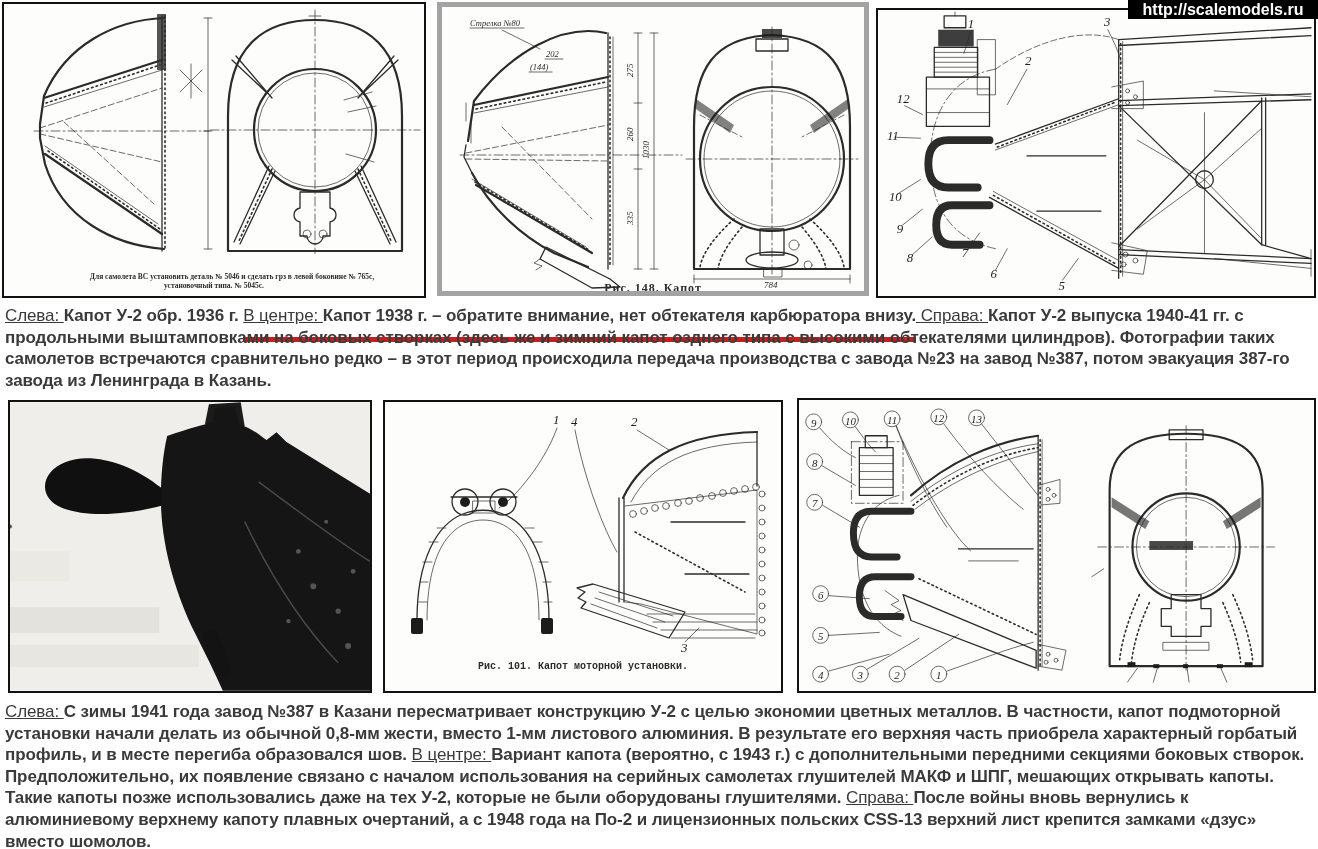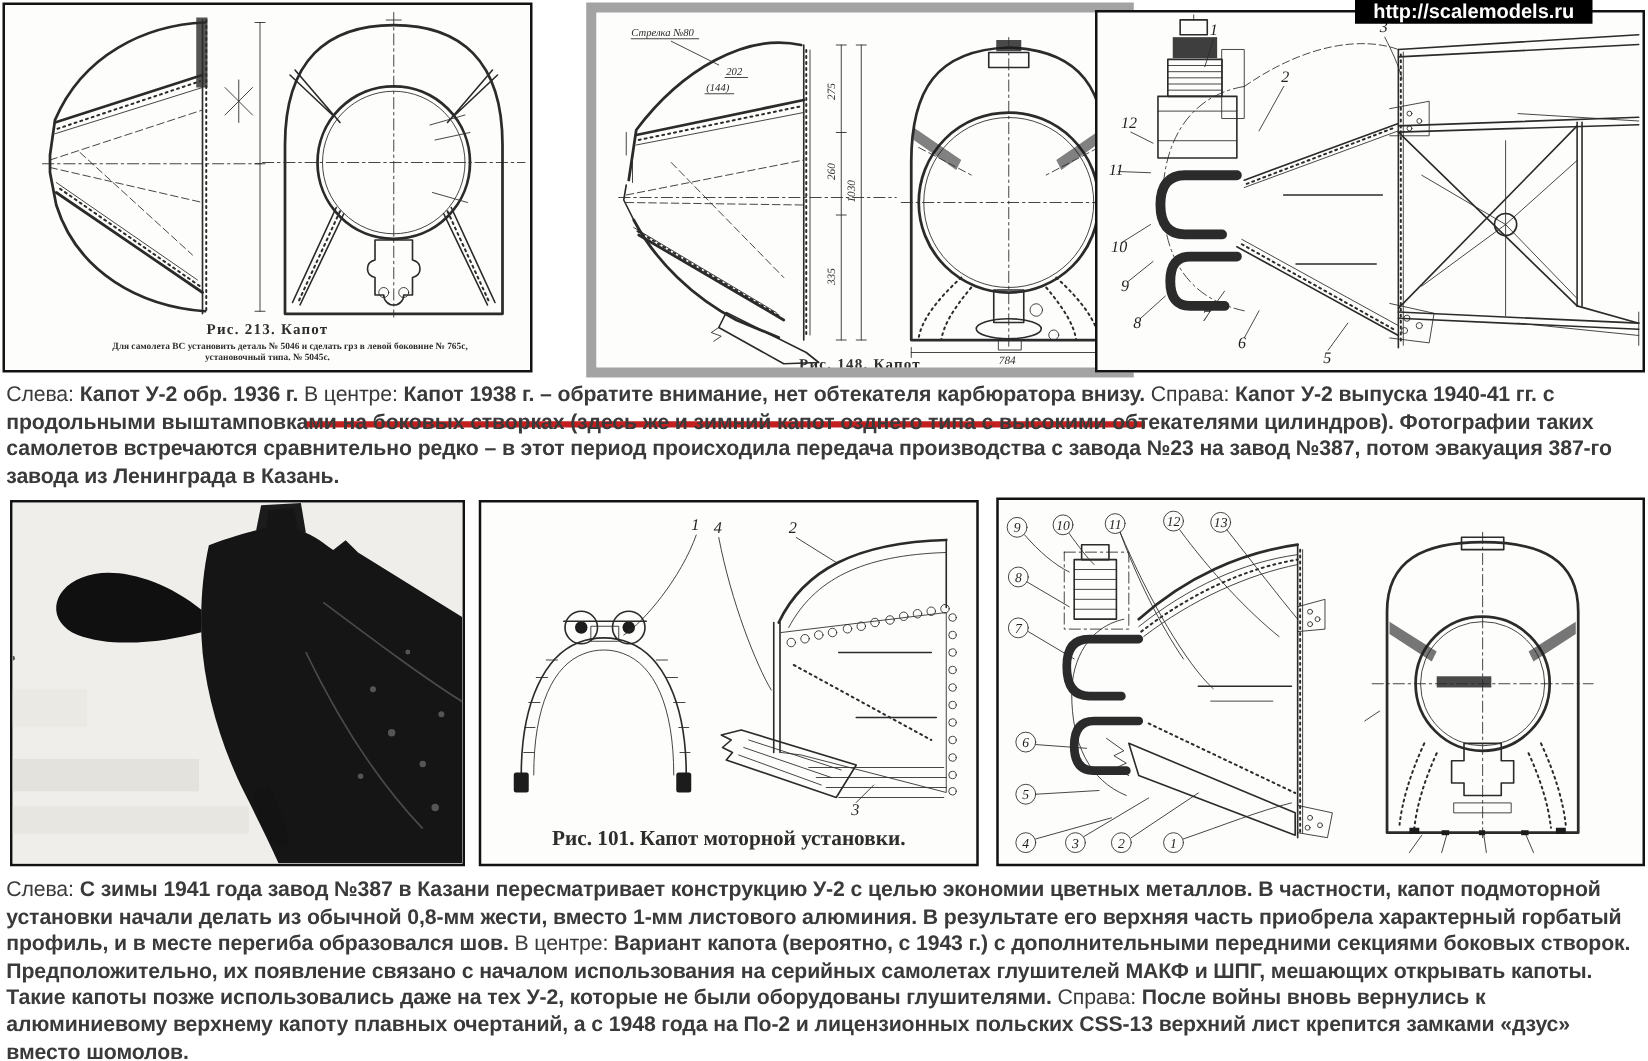--- a/index.html
+++ b/index.html
@@ -1,28 +1,28 @@
 <!DOCTYPE html>
 <html><head>
 <meta charset="utf-8">
 <style>
   html,body{margin:0;padding:0;background:#fff;}
   .page{position:relative;width:1318px;height:849px;background:#fff;overflow:hidden;
         font-family:"Liberation Sans","DejaVu Sans",sans-serif;}
   figure.panel{position:absolute;margin:0;background:#fdfdfc;border:2px solid #121212;overflow:hidden;}
-  figure.panel.red{border:8px solid #a3a3a3;margin-left:32px;}
+  figure.panel.red{border:5px solid #a3a3a3;}
   .figcap{position:absolute;left:0;right:0;text-align:center;
           font-family:"Liberation Serif","DejaVu Serif",serif;color:#2d2d2d;}
-  .watermark{position:absolute;left:1084px;top:0;width:190px;height:19px;background:#000;
+  .watermark{position:absolute;left:1128px;top:0;width:190px;height:19px;background:#000;
              color:#fff;font:bold 16px/19px "Liberation Sans","DejaVu Sans",sans-serif;
              text-align:center;letter-spacing:0;}
   .watermark span{color:#fff;text-decoration:none;}
   .cap{position:absolute;left:5px;width:1310px;margin:0;
        font:700 17px/21.6px "Liberation Sans","DejaVu Sans",sans-serif;color:#3a3a3a;letter-spacing:-0.1px;}
-  .cap .plain{font-weight:400;}
+  .cap .plain{font-weight:400;text-decoration:underline;}
   .redline{border-bottom:5px solid #c41f1f;padding-bottom:12px;}
   
   svg .ln{fill:none;stroke:#2b2b2b;stroke-width:1.3;stroke-linecap:round;stroke-linejoin:round;}
   svg .thk{stroke-width:2.2;}
   svg .thn{stroke-width:0.7;}
   svg .dsh{stroke-dasharray:6 3;}
   svg .ddot{stroke-dasharray:9 3 2 3;}
   svg .dots{stroke-dasharray:1.6 3.2;stroke-width:1.6;}
   svg .pipe{fill:none;stroke:#2b2b2b;stroke-width:8;stroke-linecap:round;}
   svg .pipe2{fill:none;stroke:#2b2b2b;stroke-width:7;stroke-linecap:round;}
@@ -70,21 +70,20 @@
         <path class="ln thn dots" d="M268,165 L234,239 M354,165 L388,239"></path>
         <path class="ln" d="M296,188 h30 v16 c8,2 8,12 0,14 v14 h-7 a8,8 0 0 1 -16,0 h-7 v-14 c-8,-2 -8,-12 0,-14 Z"></path>
         <circle class="ln thn" cx="303" cy="230" r="4"></circle>
           <circle class="ln thn" cx="319" cy="230" r="4"></circle>
         <path class="ln thn" d="M340,96 L368,88 M344,108 L372,102 M342,150 L370,158"></path>
         <line class="ln thn" x1="232" y1="258" x2="392" y2="258"></line>
         <path class="ln thn" d="M232,254 v8 M311,254 v8 M392,254 v8"></path>
         <path class="ln thn" d="M305,12 h12"></path>
       </g>
     </svg>
-    <figcaption class="figcap" style="top:252px;font-weight:bold;font-size:12px;letter-spacing:1px;">Рис. 213. Капот</figcaption>
     <div class="figcap" style="top:268px;font-weight:bold;font-size:7.5px;padding-left:36px;">Для самолета ВС установить деталь № 5046 и сделать грз в левой боковине № 765с,</div>
     <div class="figcap" style="top:277px;font-weight:bold;font-size:7.5px;">установочный типа. № 5045с.</div>
   </figure>
 
   <figure class="panel red" style="left:437px;top:2px;width:422px;height:284px;">
     <svg width="422" height="284" viewBox="0 0 422 284">
       <defs>
         <pattern id="h2" width="6" height="6" patternUnits="userSpaceOnUse" patternTransform="rotate(45)">
           <line x1="0" y1="0" x2="0" y2="6" stroke="#2b2b2b" stroke-width="1"></line>
         </pattern>
@@ -311,21 +310,21 @@
         <text class="co" x="168" y="22">1</text>
         <path class="ln thn" d="M172,26 C160,60 130,96 114,106"></path>
         <text class="co" x="186" y="24">4</text>
         <path class="ln thn" d="M190,28 C200,80 220,130 232,150"></path>
         <text class="co" x="246" y="24">2</text>
         <path class="ln thn" d="M252,28 L284,48"></path>
         <text class="co" x="296" y="250">3</text>
         <path class="ln thn" d="M300,240 L314,226"></path>
       </g>
     </svg>
-    <figcaption class="figcap" style="top:259px;font-weight:bold;font-size:17px;">Рис. 101. Капот моторной установки.</figcaption>
+    <figcaption class="figcap" style="top:259px;font-weight:bold;font-size:10px;font-family:Liberation Mono, monospace;">Рис. 101. Капот моторной установки.</figcaption>
   </figure>
 
   <figure class="panel" style="left:797px;top:398px;width:515px;height:291px;">
     <svg width="515" height="291" viewBox="0 0 517 293">
       <defs>
         <pattern id="h1" width="6" height="6" patternUnits="userSpaceOnUse" patternTransform="rotate(45)">
           <line x1="0" y1="0" x2="0" y2="6" stroke="#2b2b2b" stroke-width="1.2"></line>
         </pattern>
       </defs>
       <g>

